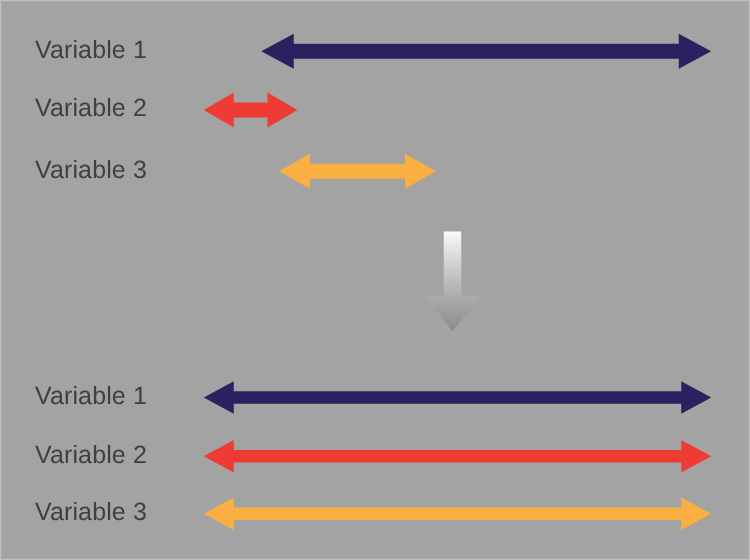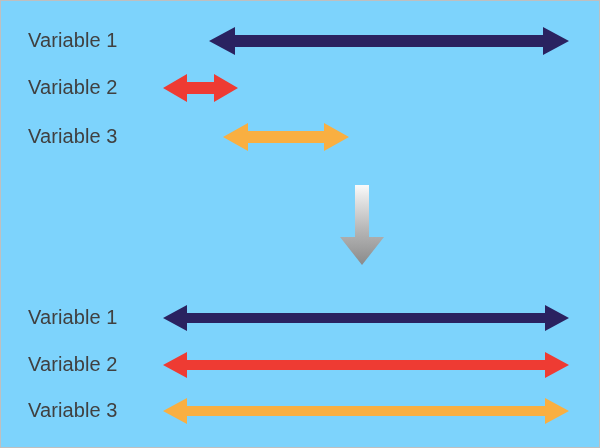--- a/index.html
+++ b/index.html
@@ -8,21 +8,21 @@
     background: #ffffff;
   }
   body {
     font-family: "Liberation Sans", sans-serif;
   }
   #figure {
     position: relative;
     width: 600px;
     height: 448px;
     box-sizing: border-box;
-    background: #7dd3fc;
+    background: #a3a3a3;
     border: 1px solid #bfbfbf;
     overflow: hidden;
   }
   .row-label {
     position: absolute;
     font-family: "Liberation Sans", sans-serif;
     font-size: 20px;
     font-weight: 400;
     color: #404040;
     letter-spacing: 0.1px;

